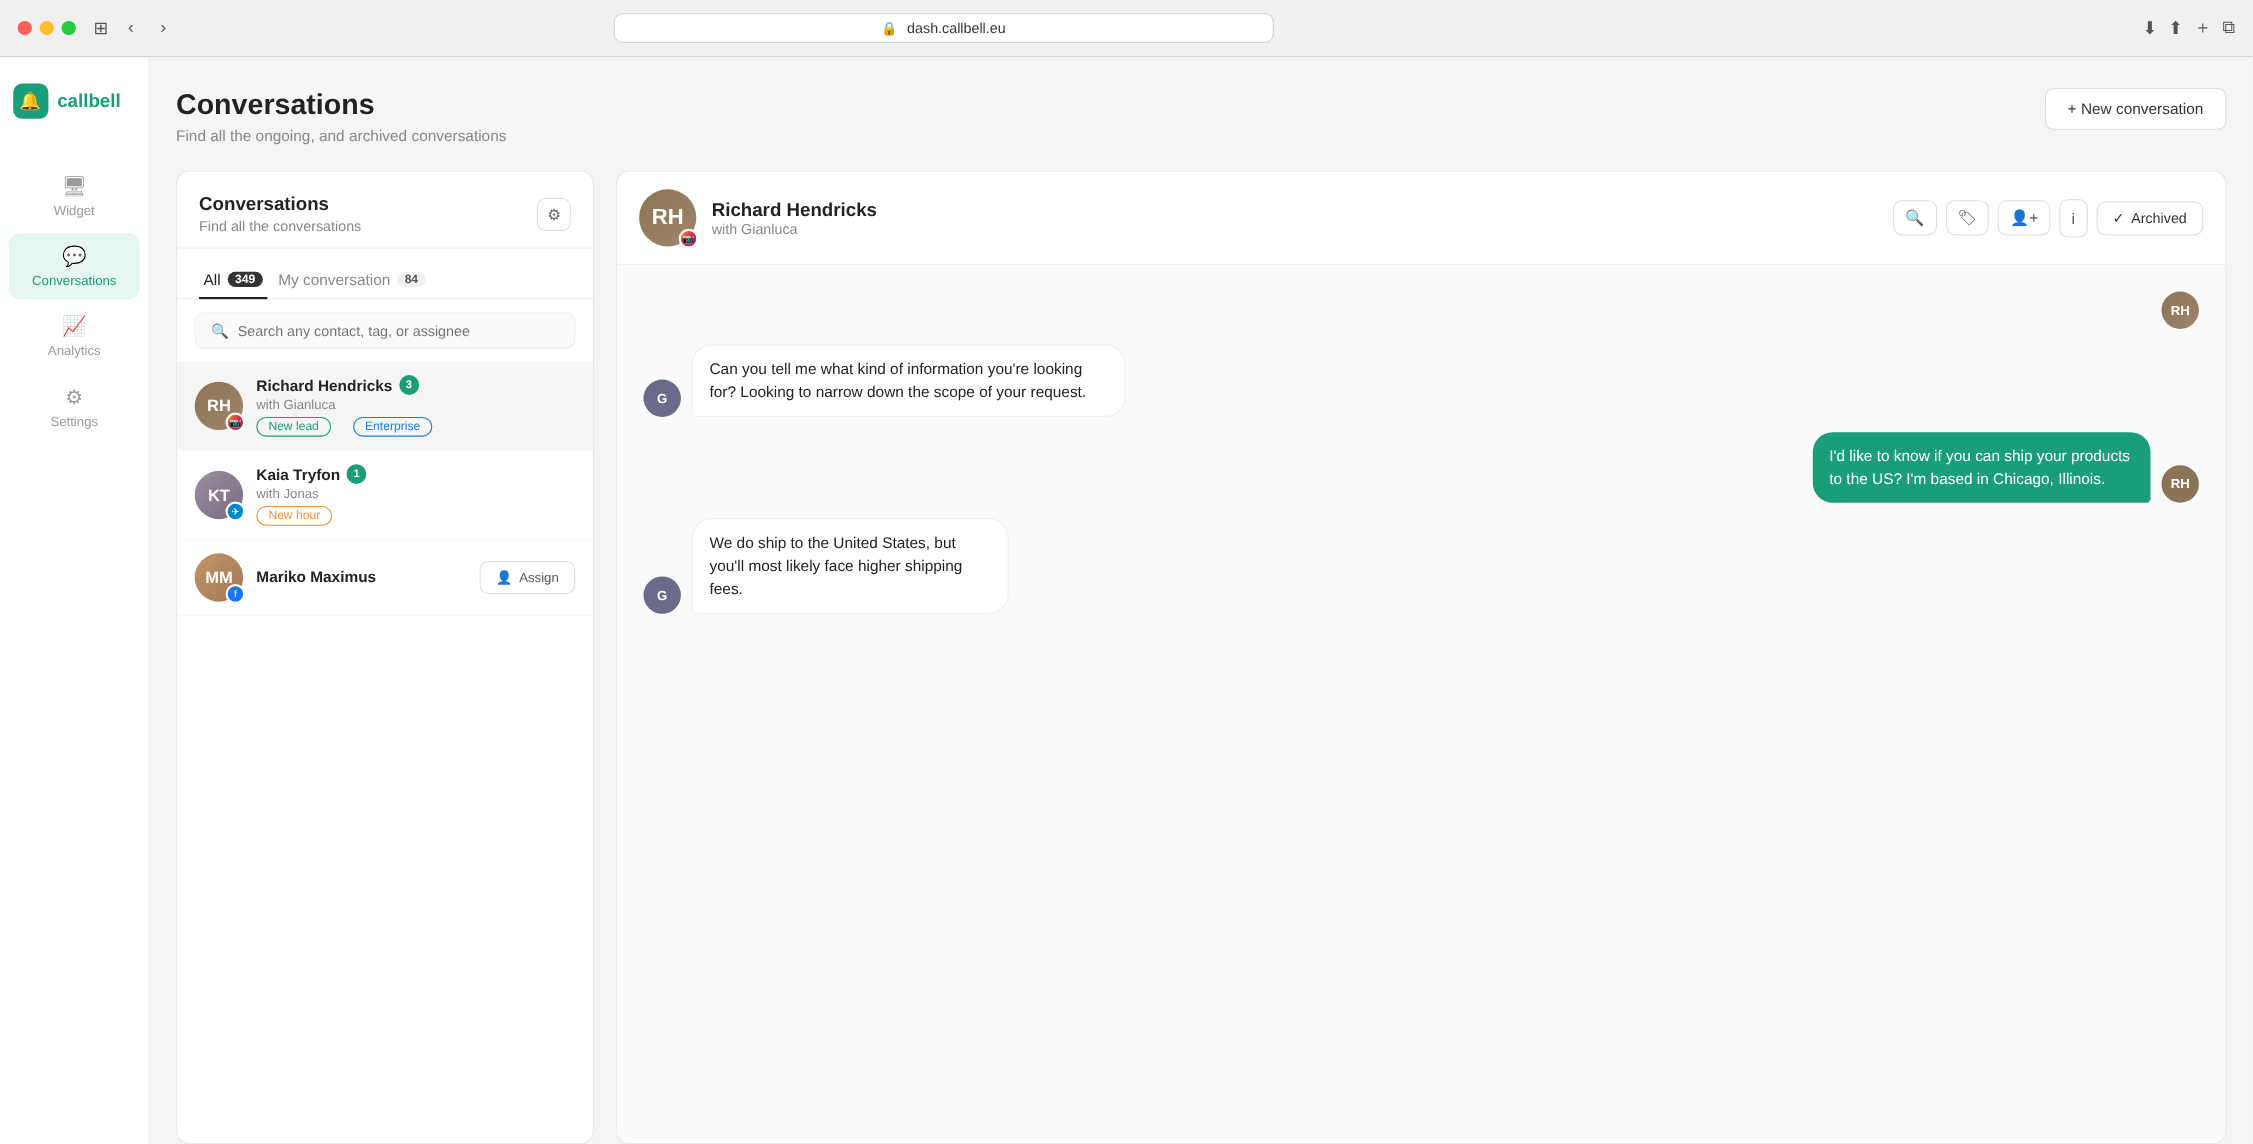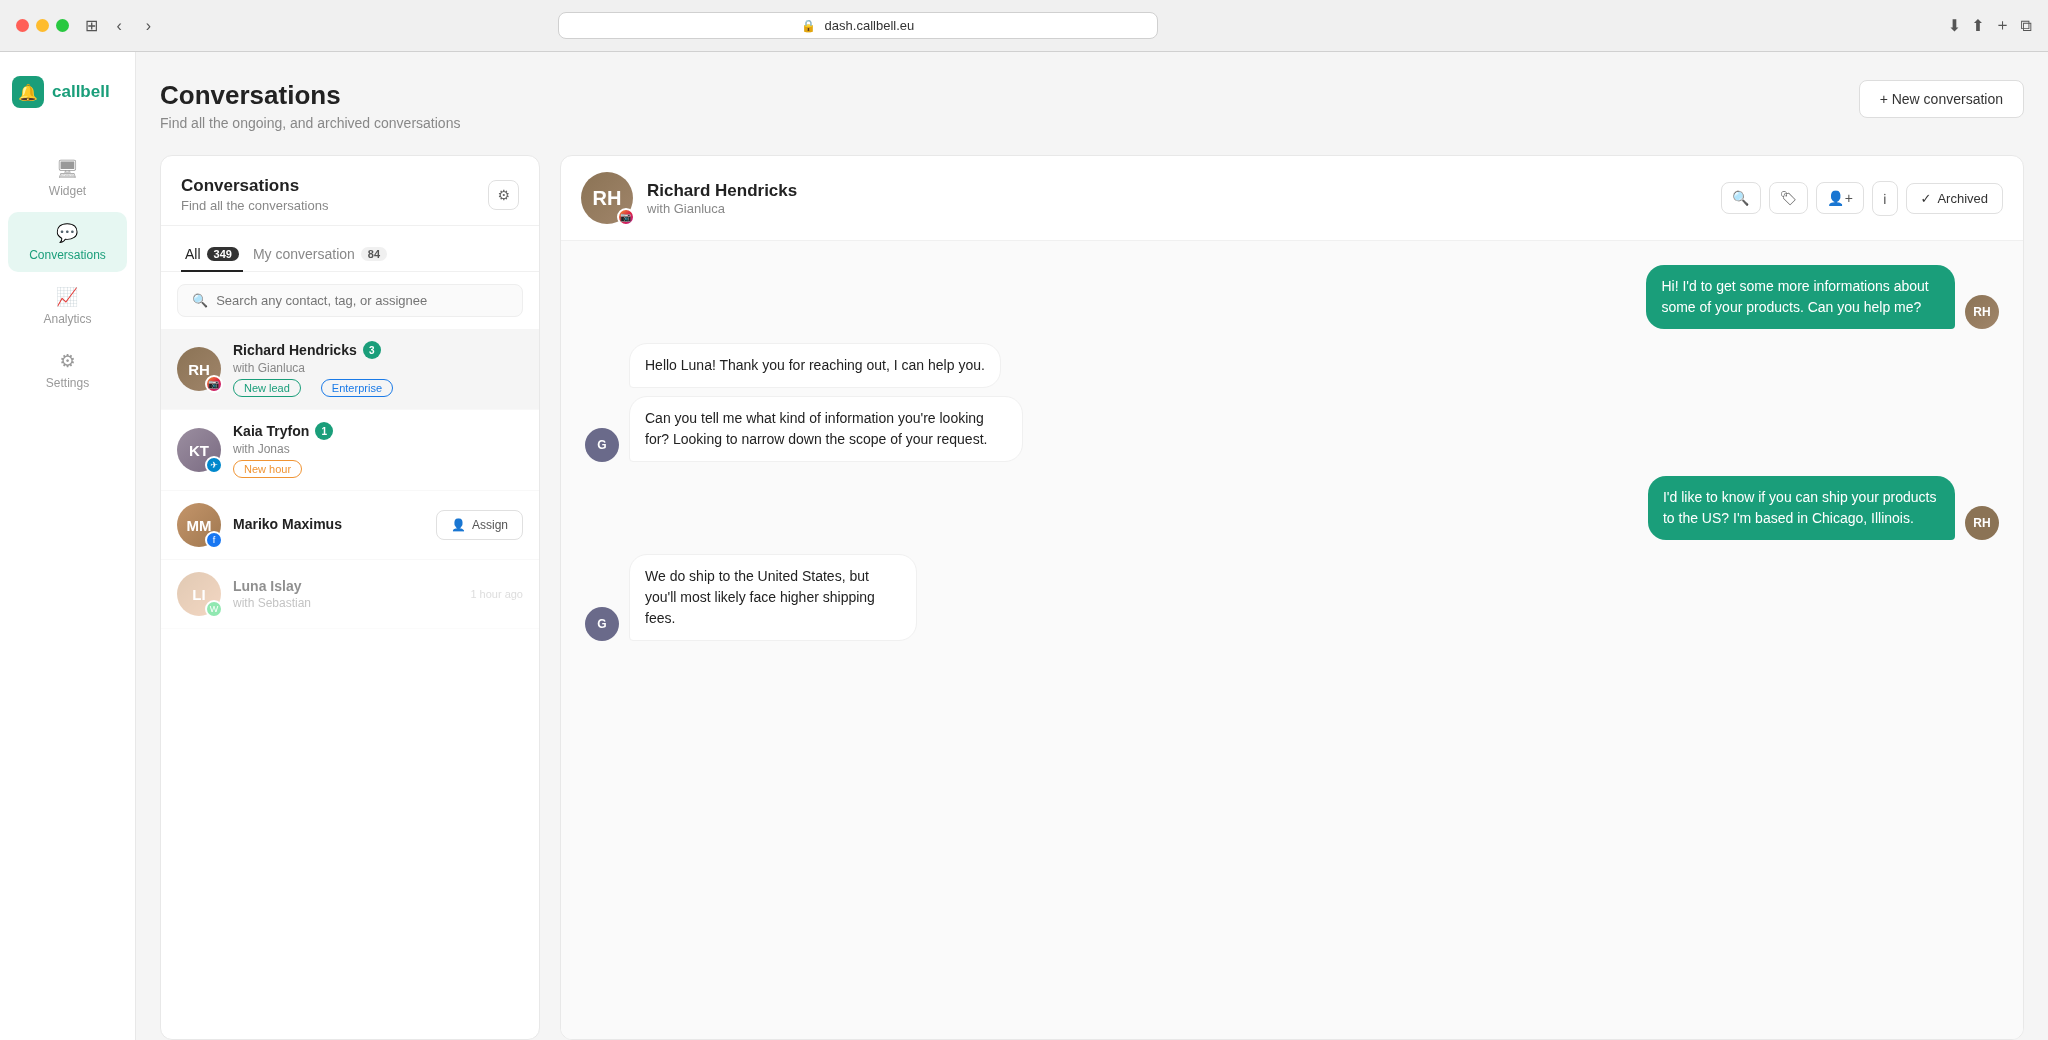--- a/index.html
+++ b/index.html
@@ -545,33 +545,20 @@
               <div class="conv-name-row">
                 <span class="conv-name">Mariko Maximus</span>
               </div>
             </div>
             <button class="assign-btn">
               <span>👤</span>
               <span>Assign</span>
             </button>
           </div>
 
-          <div class="conv-item dimmed">
-            <div class="avatar-wrap">
-              <div class="avatar-person avatar-luna">LI</div>
-              <div class="platform-badge wa">W</div>
-            </div>
-            <div class="conv-info">
-              <div class="conv-name-row">
-                <span class="conv-name">Luna Islay</span>
-              </div>
-              <div class="conv-sub">with Sebastian</div>
-            </div>
-            <span class="conv-time">1 hour ago</span>
-          </div>
 
         </div>
       </div>
 
       <div class="chat-panel">
 
         <div class="chat-header">
           <div class="chat-avatar-wrap">
             <div class="chat-avatar avatar-richard" style="width:52px;height:52px;border-radius:50%;display:flex;align-items:center;justify-content:center;font-size:20px;font-weight:700;color:white;">RH</div>
             <div class="platform-badge ig" style="position:absolute;bottom:-2px;right:-2px;width:18px;height:18px;border-radius:50%;background:linear-gradient(135deg,#f09433,#dc2743,#bc1888);display:flex;align-items:center;justify-content:center;font-size:9px;color:white;border:2px solid white;">📷</div>
@@ -589,29 +576,27 @@
               <span>✓</span>
               <span>Archived</span>
             </button>
           </div>
         </div>
 
         <div class="chat-messages">
 
           <div class="msg sent">
             <div class="msg-group">
-              <div class="msg-bubble">Hi! I'd to get some more informations about some of your products. Can you help me?</div>
             </div>
             <div class="chat-msg-avatar avatar-richard">RH</div>
           </div>
 
           <div class="msg received">
             <div class="chat-msg-avatar" style="background:#6a6a8a;color:white;width:34px;height:34px;border-radius:50%;display:flex;align-items:center;justify-content:center;font-size:12px;font-weight:700;">G</div>
             <div class="msg-group received">
-              <div class="msg-bubble">Hello Luna! Thank you for reaching out, I can help you.</div>
               <div class="msg-bubble">Can you tell me what kind of information you're looking for? Looking to narrow down the scope of your request.</div>
             </div>
           </div>
 
           <div class="msg sent">
             <div class="msg-group">
               <div class="msg-bubble">I'd like to know if you can ship your products to the US? I'm based in Chicago, Illinois.</div>
             </div>
             <div class="chat-msg-avatar avatar-richard" style="background:#8B7355;color:white;width:34px;height:34px;border-radius:50%;display:flex;align-items:center;justify-content:center;font-size:12px;font-weight:700;">RH</div>
           </div>

